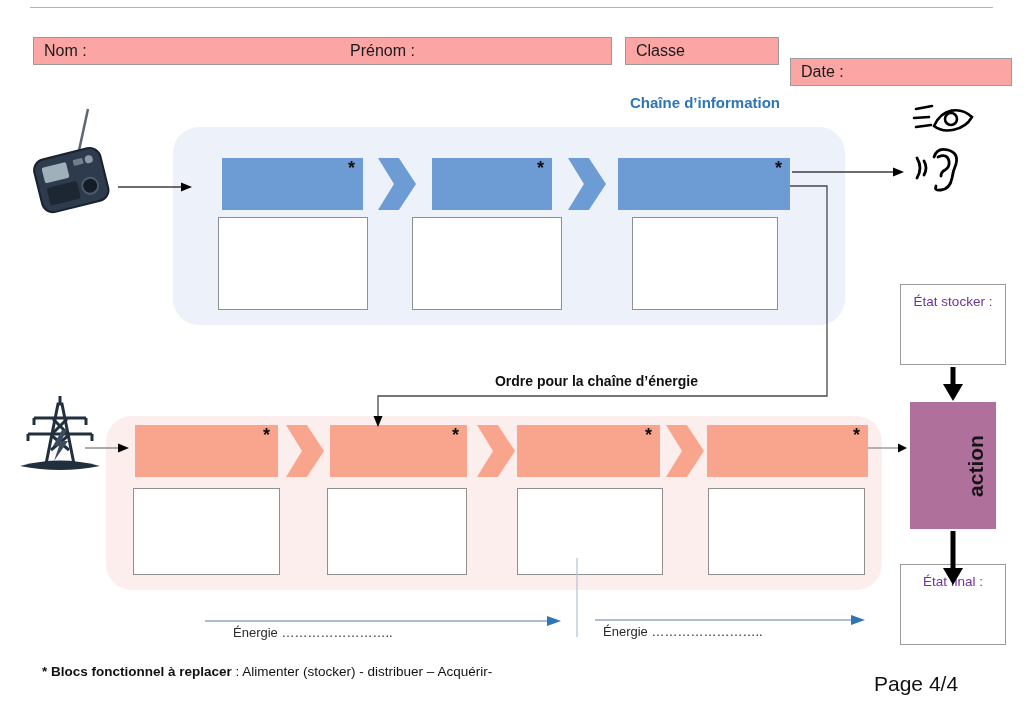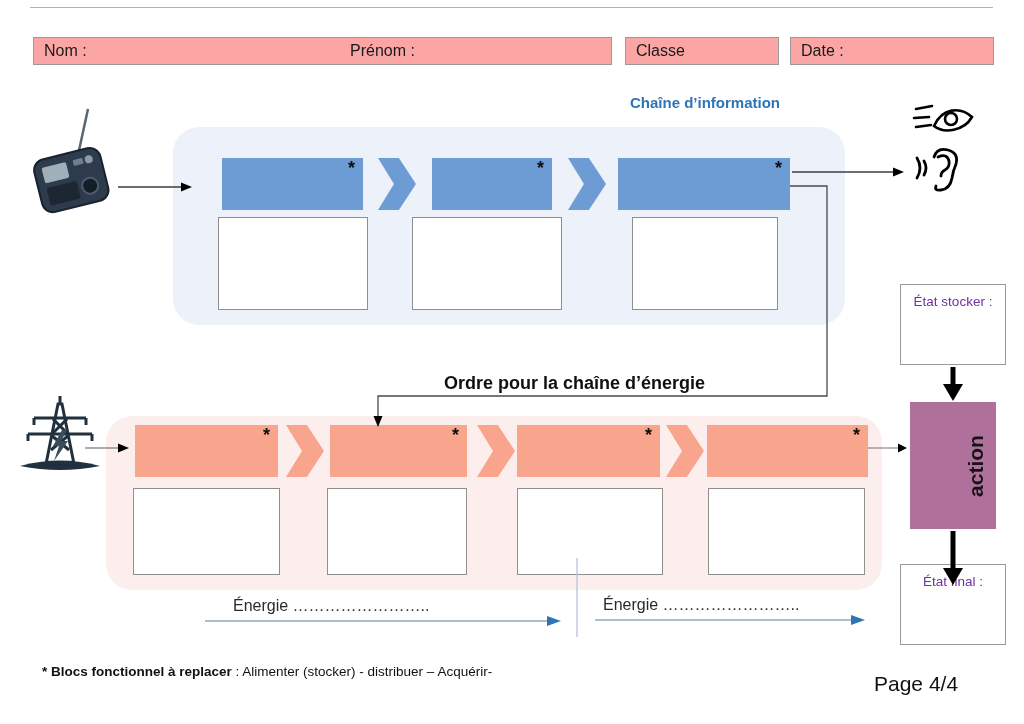--- a/index.html
+++ b/index.html
@@ -20,52 +20,52 @@
   .chain-box{position:absolute;box-sizing:border-box;}
   .blue{background:#6D9BD3;}
   .salmon{background:#F9A58D;}
   .ast{position:absolute;right:8px;top:0;font-weight:bold;font-size:18px;color:#0d0d0d;line-height:20px;}
   .chev{position:absolute;width:38px;height:52px;clip-path:polygon(0 0,55% 0,100% 50%,55% 100%,0 100%,42% 50%);}
   .wbox{position:absolute;background:#fff;border:1px solid #8f8f8f;box-sizing:border-box;}
   
   .title{position:absolute;font-weight:bold;font-size:15px;white-space:nowrap;}
   #info-title{left:630px;top:94px;color:#2E75B6;}
   #energy-title{left:632px;top:664px;color:#F08A1E;}
-  .ordre{position:absolute;left:444px;top:373px;width:280px;text-align:left;font-weight:bold;font-size:18px;color:#101010;}
+  .ordre{position:absolute;left:418px;top:373px;width:280px;text-align:right;font-weight:bold;font-size:14px;color:#101010;}
   
   .etat-box{position:absolute;left:900px;width:106px;height:81px;background:#fff;border:1px solid #9a9a9a;
     box-sizing:border-box;text-align:center;padding-top:9px;font-size:13.5px;color:#7030A0;}
   #etat-initial{top:284px;}
   #etat-final{top:564px;text-align:center;}
   #action-box{position:absolute;left:910px;top:402px;width:86px;height:127px;background:#B0709C;}
   #action-label{position:absolute;left:66px;top:50%;transform:translate(-50%,-50%) rotate(-90deg);
     font-weight:bold;font-size:21px;color:#141414;white-space:nowrap;}
   
-  .energie-label{position:absolute;font-size:16px;color:#2a2a2a;white-space:nowrap;}
+  .energie-label{position:absolute;font-size:13px;color:#2a2a2a;white-space:nowrap;margin-top:28px;}
   
   .footer-note{position:absolute;left:42px;top:663px;width:540px;font-size:13.5px;line-height:17.5px;color:#111;}
   .page-num{position:absolute;left:874px;top:672px;font-size:21px;color:#111;white-space:nowrap;}
   svg{display:block;}
   .overlay{position:absolute;left:0;top:0;pointer-events:none;}
 </style>
 </head>
 <body>
 
 <div id="page">
 
   <div class="topline"></div>
 
   <div class="hbox" style="left:33px;width:579px;">
     <span class="hlabel" style="left:10px;">Nom :</span>
     <span class="hlabel" style="left:316px;">Prénom :</span>
   </div>
   <div class="hbox" style="left:625px;width:154px;">
     <span class="hlabel" style="left:10px;">Classe</span>
   </div>
-  <div class="hbox" style="left:790px;width:204px;">
+  <div class="hbox" style="left:790px;width:222px;margin-top:21px;">
     <span class="hlabel" style="left:10px;">Date :</span>
   </div>
 
   <div class="title" id="info-title">Chaîne d’information</div>
 
   <div class="container" id="info-container"></div>
   <div class="container" id="energy-container"></div>
 
   <div class="chain-box blue" style="left:222px;top:158px;width:141px;height:52px;">
     <span class="ast">*</span>

